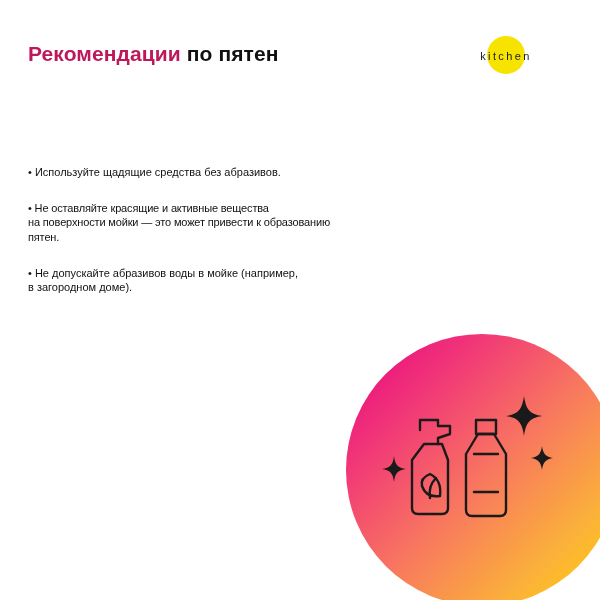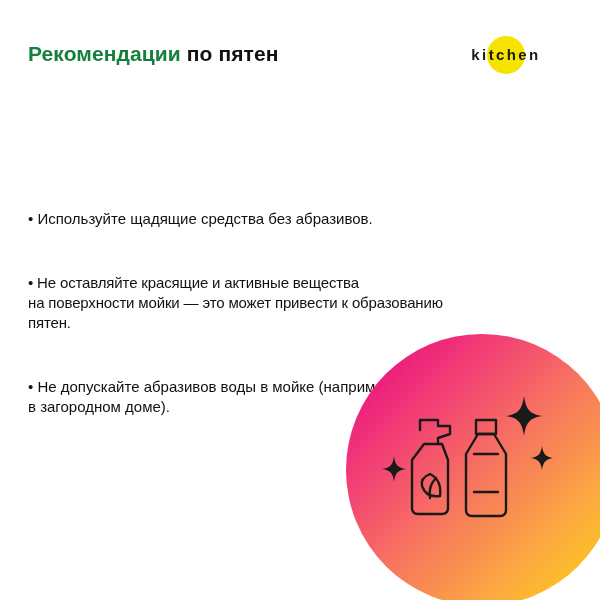--- a/index.html
+++ b/index.html
@@ -33,21 +33,21 @@
     font-size: 21px;
     font-weight: bold;
     color: #111111;
     letter-spacing: 0.1px;
     white-space: nowrap;
     position: absolute;
     top: 12px;
     left: 0;
   }
   .title .accent {
-    color: #15803d;
+    color: #be185d;
   }
 
   
   .logo-block {
     position: absolute;
     top: 0px;
     right: 0px;
     width: 132px;
     text-align: center;
   }
@@ -82,41 +82,40 @@
     transform: translate(-50%, -50%);
     width: 38px;
     height: 38px;
     border-radius: 50%;
     background: #f6e400;
     z-index: 0;
   }
   .logo-sub-text {
     position: relative;
     z-index: 1;
-    font-size: 15px;
+    font-size: 11px;
     letter-spacing: 2.4px;
     color: #1a1a1a;
-    font-weight: bold;
+    font-weight: normal;
   }
 
   
   .content {
     position: absolute;
     top: 165px;
     left: 28px;
     width: 545px;
   }
   .bullet-item {
     display: block;
     color: #111111;
-    font-size: 15px;
+    font-size: 11px;
     line-height: 1.33;
     margin-bottom: 20px;
     white-space: pre-line;
-    margin-top: 44px;
   }
   .b1 { margin-bottom: 21px; }
   .b2 { margin-bottom: 21px; letter-spacing: -0.15px; }
   .b3 { margin-bottom: 0; }
 
   
   .circle {
     position: absolute;
     right: -18px;
     bottom: -6px;

